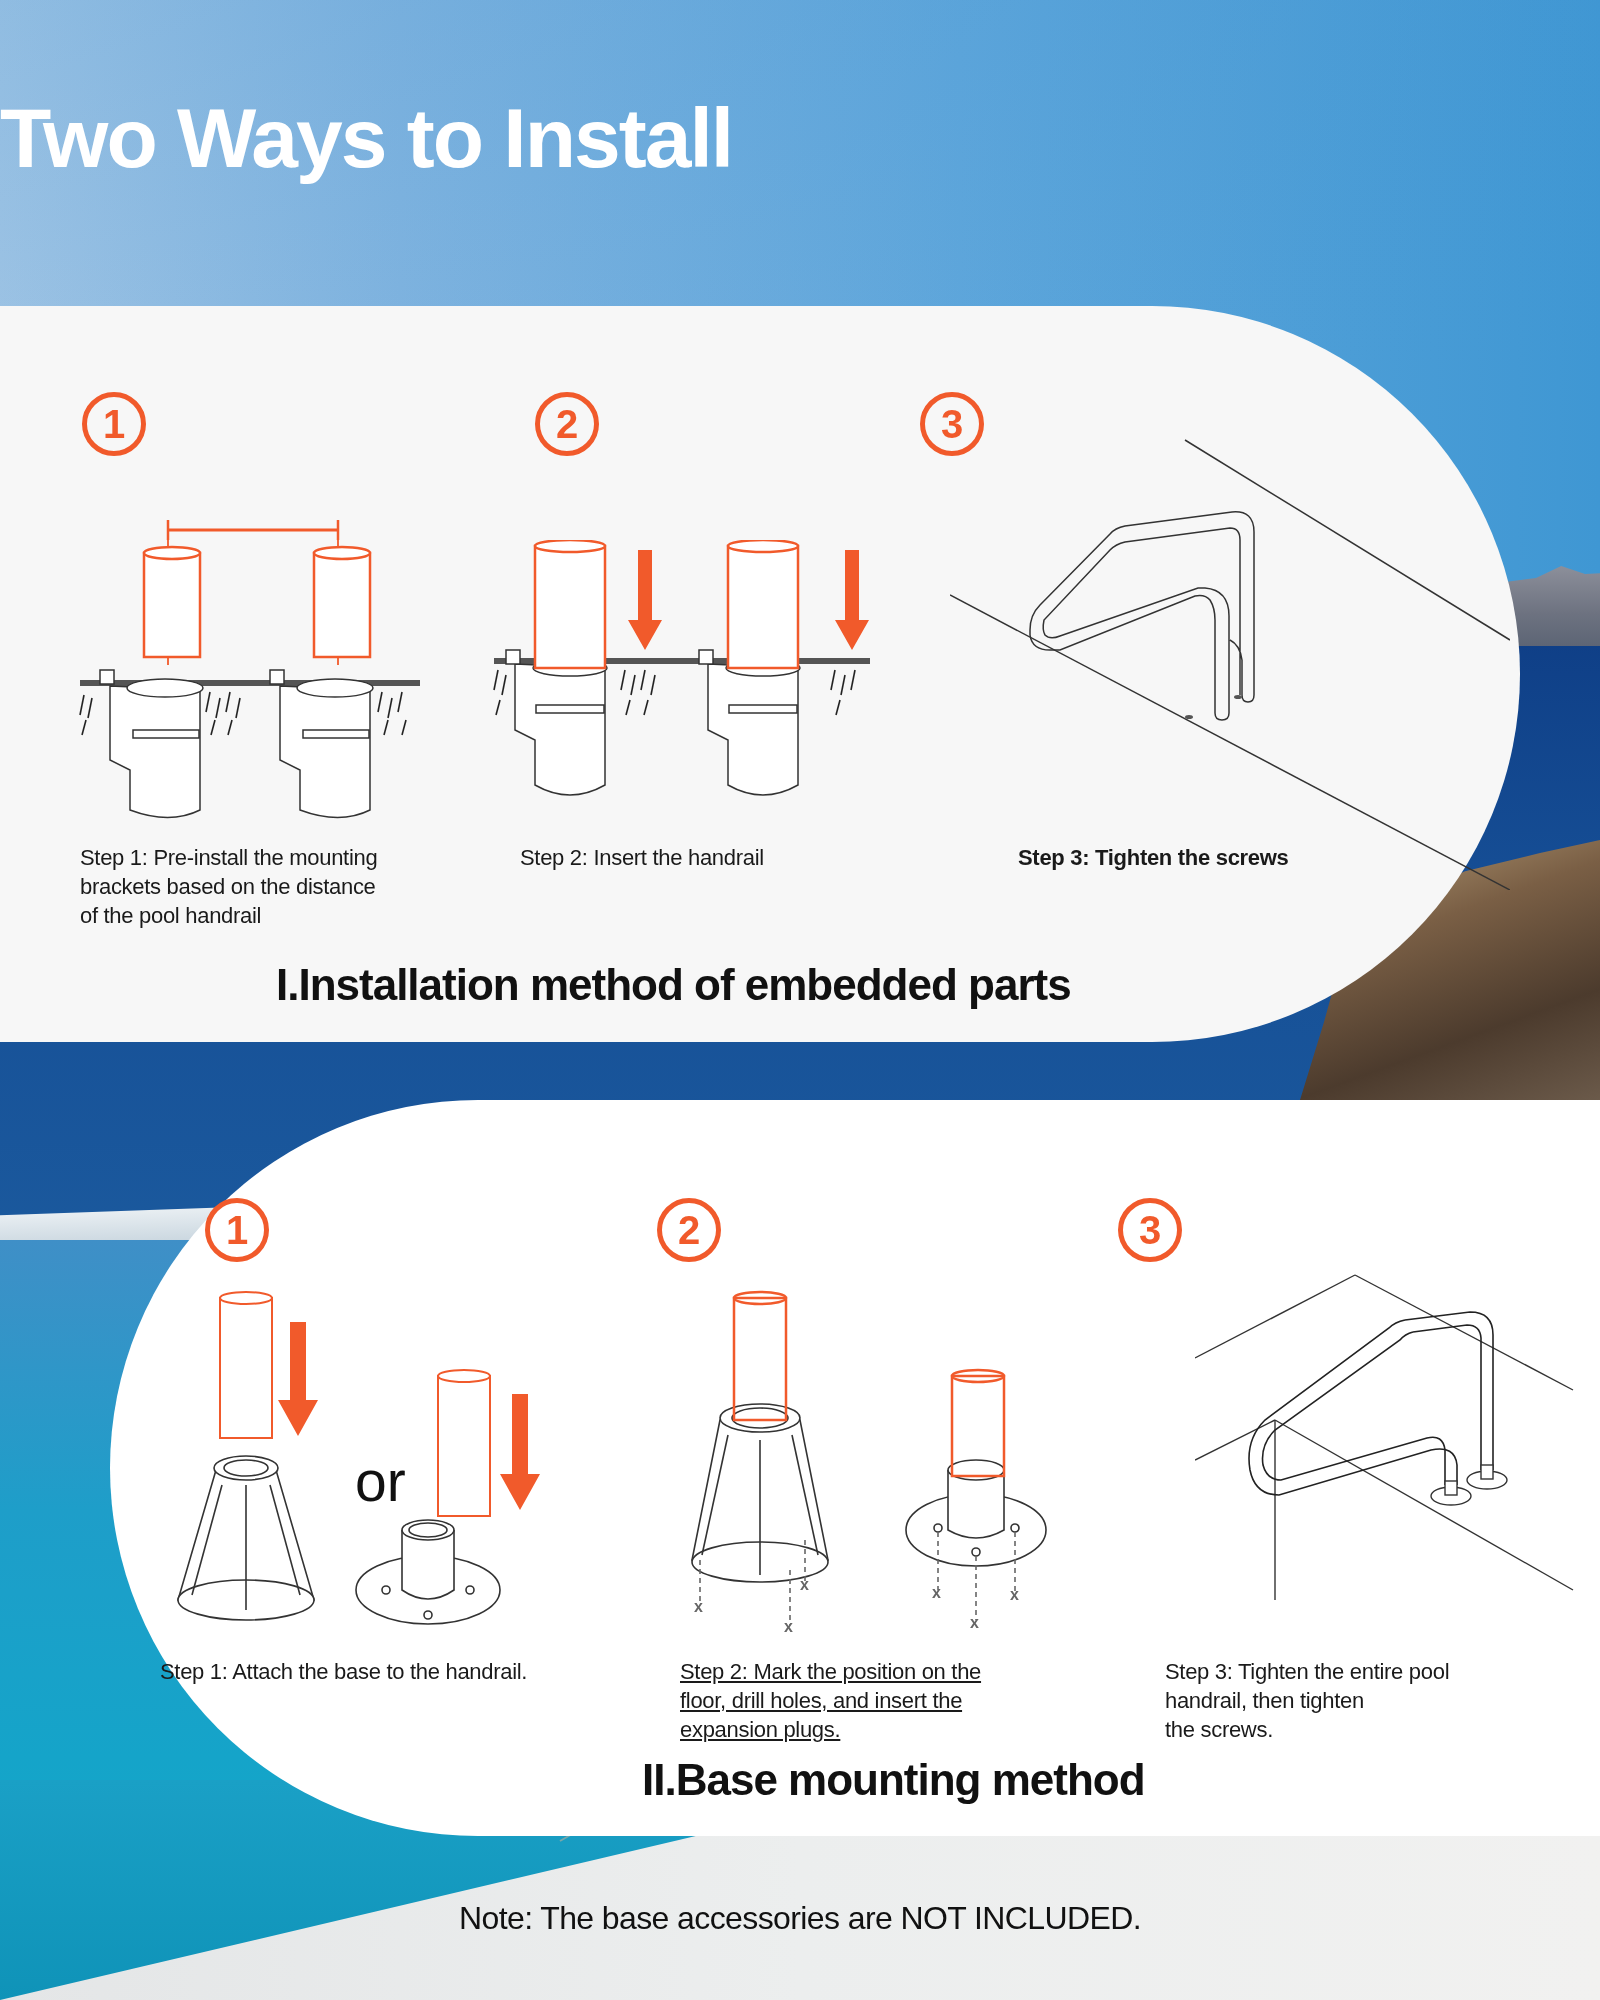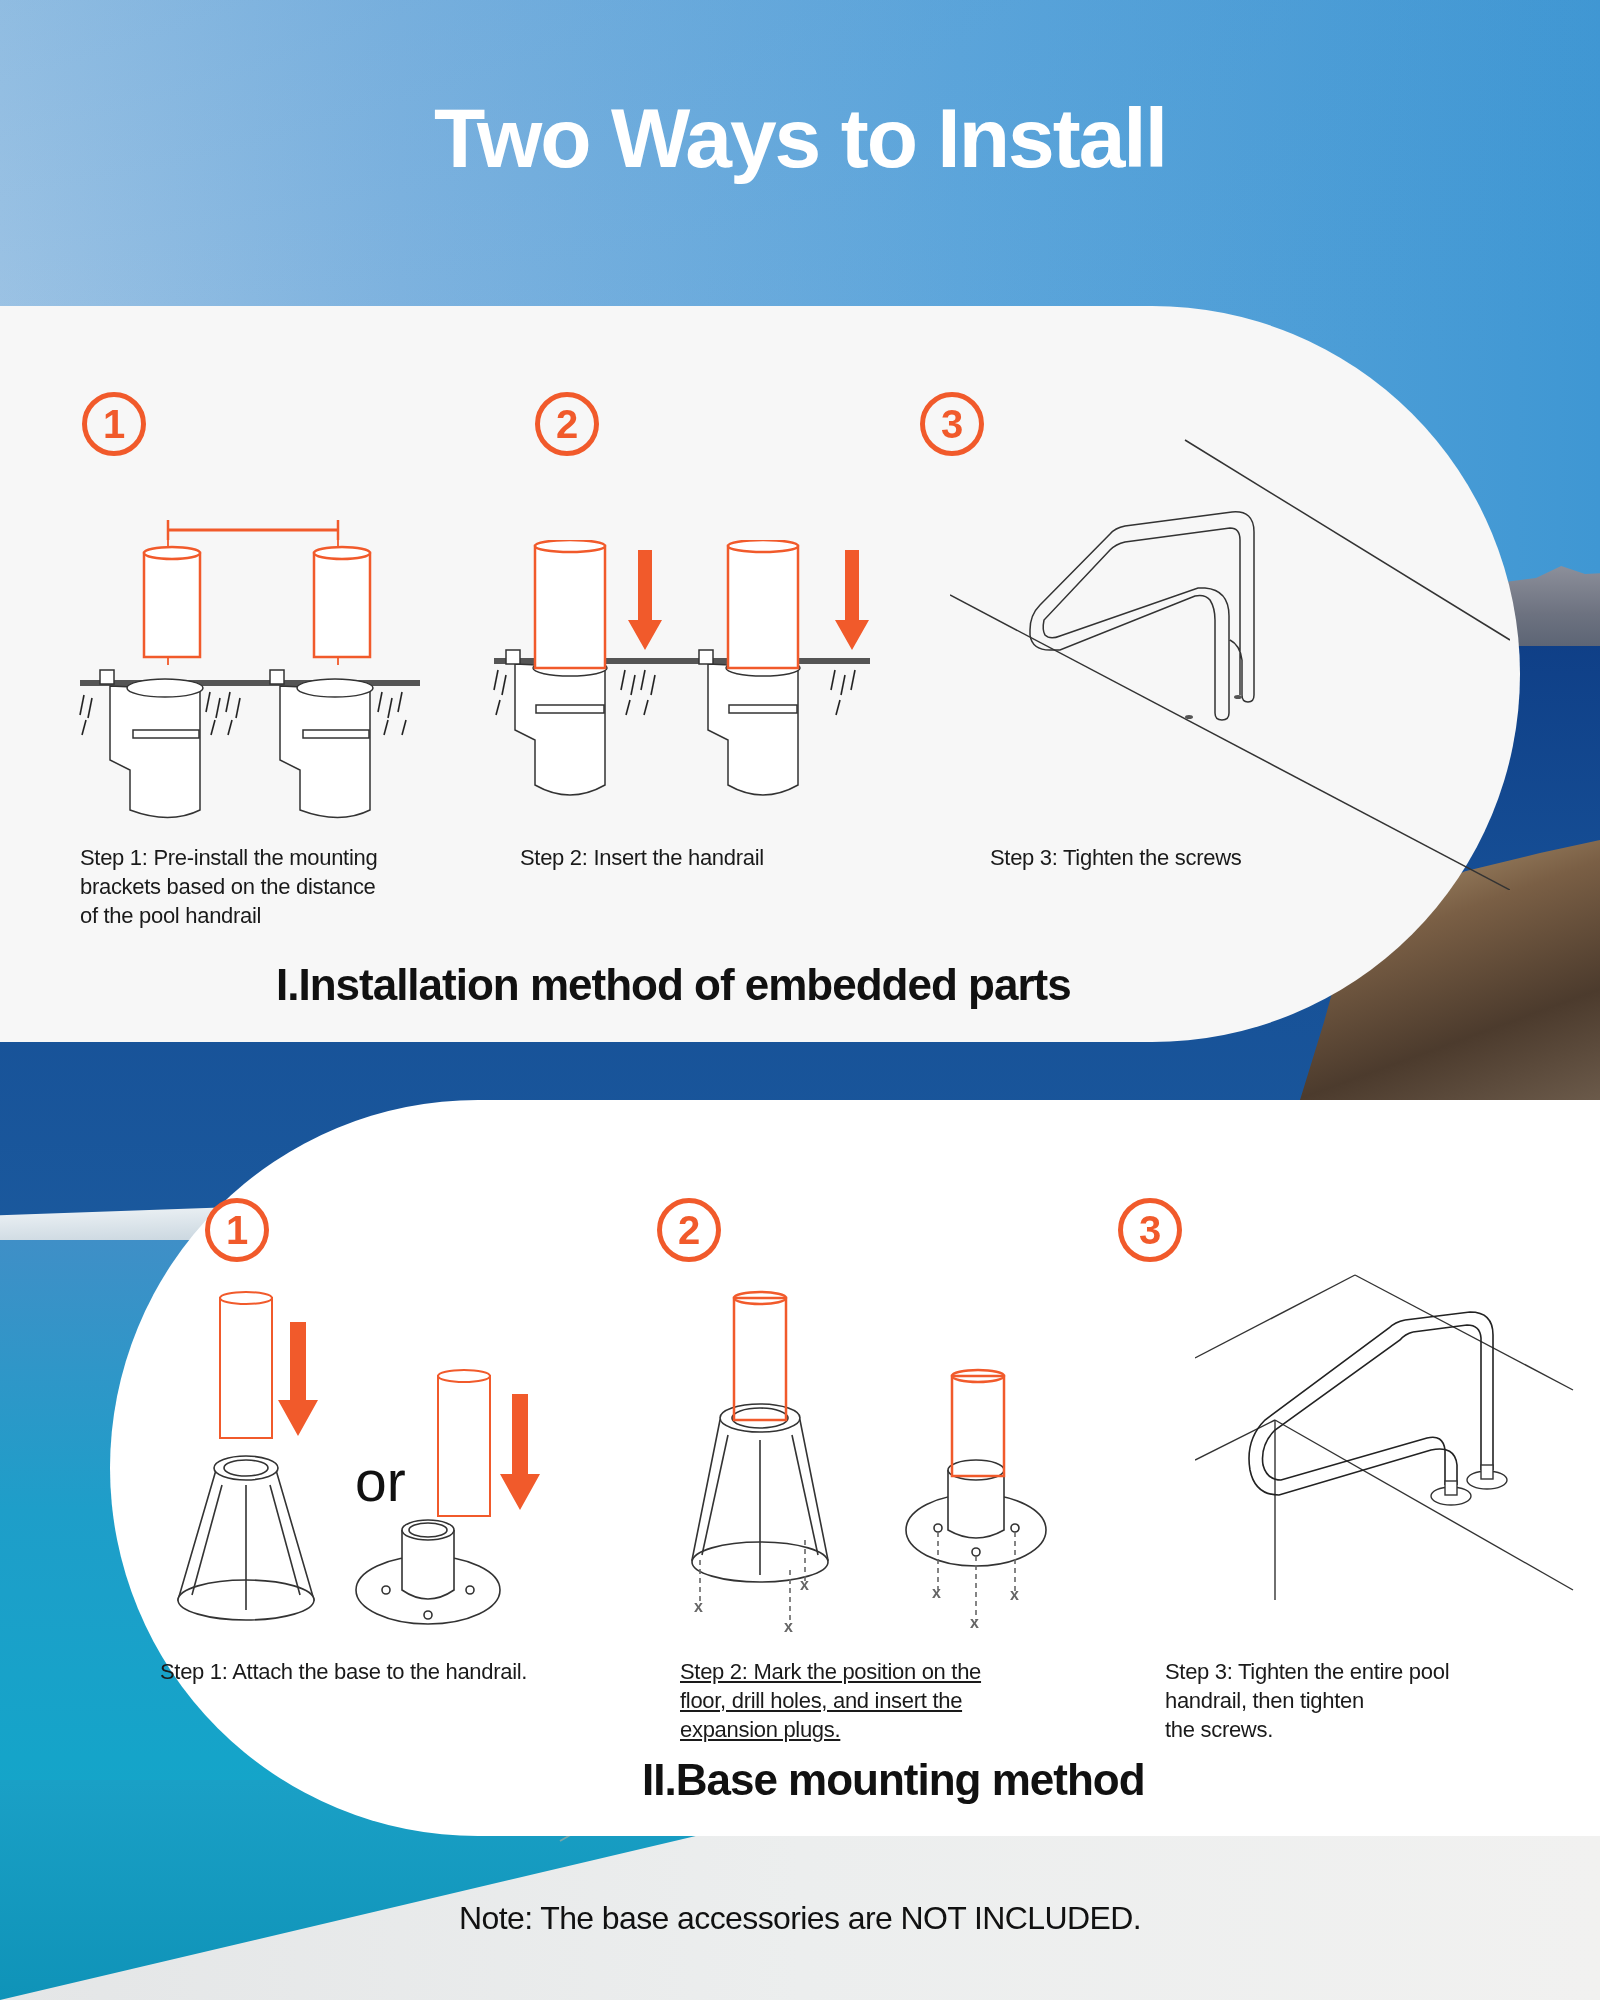--- a/index.html
+++ b/index.html
@@ -50,21 +50,21 @@
     background: linear-gradient(180deg, #1aa0c6, #0f93b8);
     clip-path: polygon(0 0, 100% 0, 100% 25%, 0 100%);
   }
   .marble-vein {
     position: absolute; left: 560px; top: 1840px; width: 700px; height: 2px;
     background: #b9ad9a; transform: rotate(-30deg); transform-origin: left center; opacity: 0.6;
   }
 
   
   .page-title {
-    position: absolute; left: 0; top: 90px; width: 1600px; text-align: center;
+    position: absolute; left: 0; top: 90px; width: 1600px; text-align: left;
     color: #ffffff; font-weight: 700; font-size: 84px; letter-spacing: -2px;
     font-family: "Liberation Sans", sans-serif;
   }
 
   
   .panel {
     position: absolute; background: #f7f7f7;
   }
   .panel-1 {
     left: 0; top: 306px; width: 1520px; height: 736px;
@@ -218,21 +218,21 @@
 </svg>
 
 <div class="caption" style="left:80px; top:843px; width:370px;">
   <div>Step 1: Pre-install the mounting</div>
   <div>brackets based on the distance</div>
   <div>of the pool handrail</div>
 </div>
 <div class="caption" style="left:520px; top:843px; width:360px;">
   <div>Step 2: Insert the handrail</div>
 </div>
-<div class="caption" style="left:990px; top:843px; width:370px;">
+<div class="caption" style="left:1018px; top:843px; width:370px;font-weight:bold;">
   <div>Step 3: Tighten the screws</div>
 </div>
 
 <h2 class="section-title" style="left:252px; top:960px;">I.Installation method of embedded parts</h2>
 
 <section class="panel panel-2"></section>
 
 <div class="step-num" style="left:205px; top:1198px;">1</div>
 <div class="step-num" style="left:657px; top:1198px;">2</div>
 <div class="step-num" style="left:1118px; top:1198px;">3</div>

